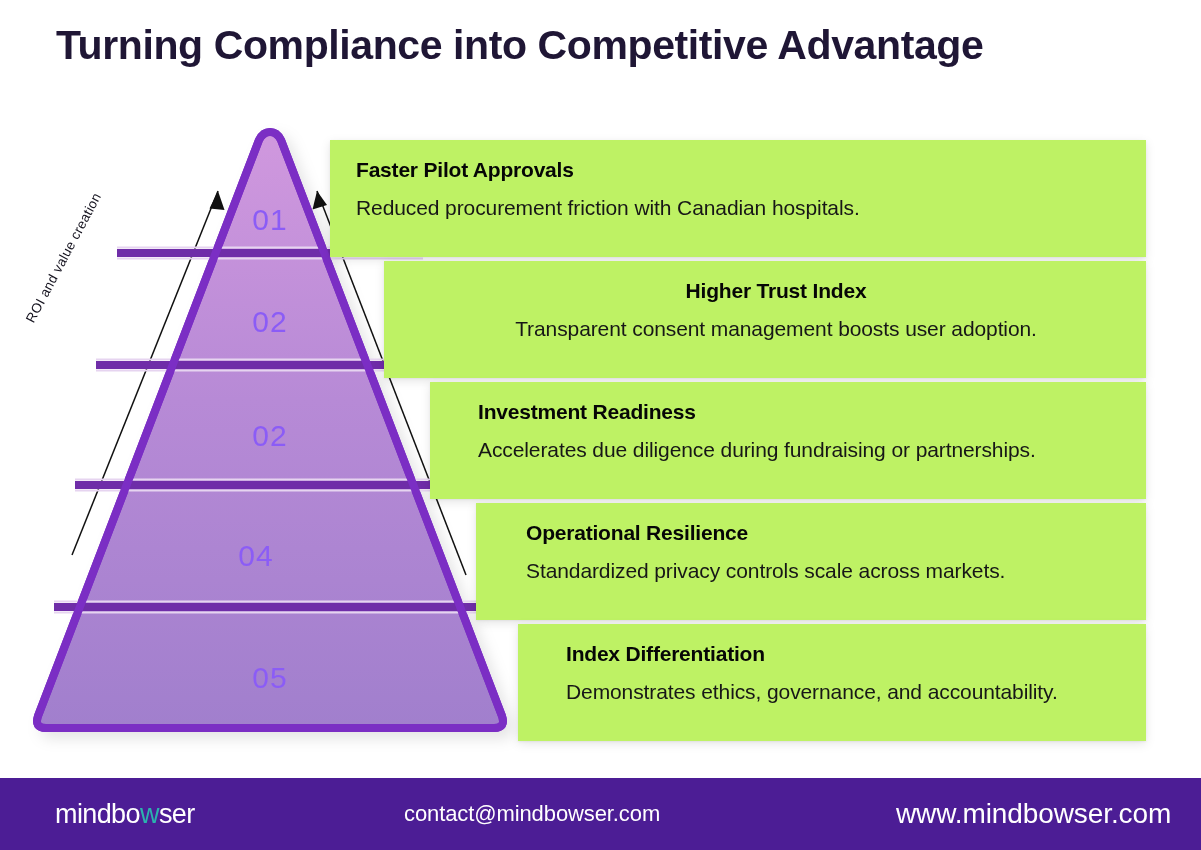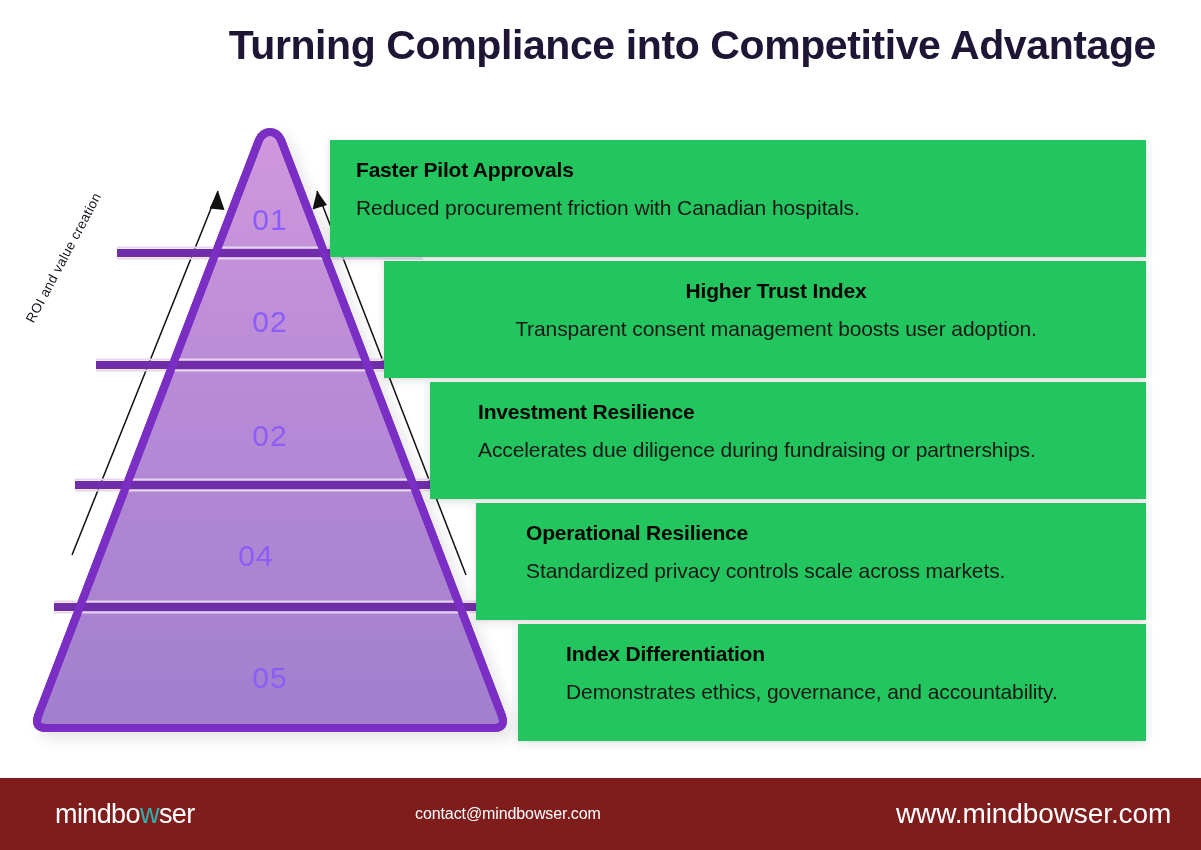--- a/index.html
+++ b/index.html
@@ -14,21 +14,20 @@
   
   .title {
     position:absolute;
     left:56px; top:22px;
     width:1100px;
     font-size:41px;
     font-weight:bold;
     letter-spacing:-0.4px;
     color:#1f1635;
     white-space:nowrap;
-    text-align:right;
   }
 
   
   .stage { position:absolute; left:0; top:118px; width:1201px; height:660px; }
 
   
   .pyramid { position:absolute; left:0; top:0; width:560px; height:640px; }
   .pyramid svg { display:block; }
 
   
@@ -56,21 +55,21 @@
     color:#14121e;
     letter-spacing:0.3px;
     white-space:nowrap;
     transform:rotate(-62deg);
     transform-origin:left top;
   }
 
   
   .card {
     position:absolute;
-    background:#22c55e;
+    background:#bef264;
     box-shadow:0 3px 10px rgba(0,0,0,0.10), 0 1px 2px rgba(0,0,0,0.06);
     padding:18px 26px 18px 26px;
   }
   .card h3 {
     font-size:21px;
     font-weight:bold;
     color:#060606;
     letter-spacing:-0.2px;
     margin-bottom:14px;
     white-space:nowrap;
@@ -93,37 +92,37 @@
   .card2 h3, .card2 p { text-align:center; padding-left:22px; }
   .card3 h3, .card3 p { text-align:left; padding-left:22px; }
   .card4 h3, .card4 p { text-align:left; padding-left:24px; }
   .card5 h3, .card5 p { text-align:left; padding-left:22px; }
 
   
   .footer {
     position:absolute;
     left:0; bottom:0;
     width:1201px; height:72px;
-    background:#7f1d1d;
+    background:#4c1d95;
     display:flex;
     align-items:center;
   }
   .logo {
     position:absolute;
     left:55px;
     font-size:27px;
     font-weight:400;
     letter-spacing:-0.6px;
     color:#ffffff;
   }
   .logo .w { color:#2bb3ae; }
   .f-email {
     position:absolute;
-    left:415px;
-    font-size:16px;
+    left:404px;
+    font-size:22px;
     color:#ffffff;
     letter-spacing:-0.1px;
   }
   .f-site {
     position:absolute;
     left:896px;
     font-size:28px;
     color:#ffffff;
     letter-spacing:-0.1px;
     text-align:center;
@@ -213,21 +212,21 @@
       <h3>Faster Pilot Approvals</h3>
       <p>Reduced procurement friction with Canadian hospitals.</p>
     </div>
 
     <div class="card card2">
       <h3>Higher Trust Index</h3>
       <p>Transparent consent management boosts user adoption.</p>
     </div>
 
     <div class="card card3">
-      <h3>Investment Resilience</h3>
+      <h3>Investment Readiness</h3>
       <p>Accelerates due diligence during fundraising or partnerships.</p>
     </div>
 
     <div class="card card4">
       <h3>Operational Resilience</h3>
       <p>Standardized privacy controls scale across markets.</p>
     </div>
 
     <div class="card card5">
       <h3>Index Differentiation</h3>

